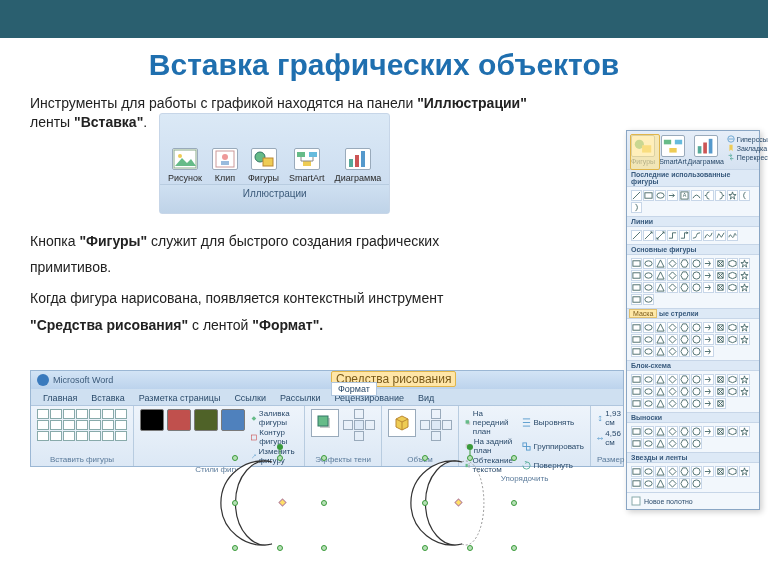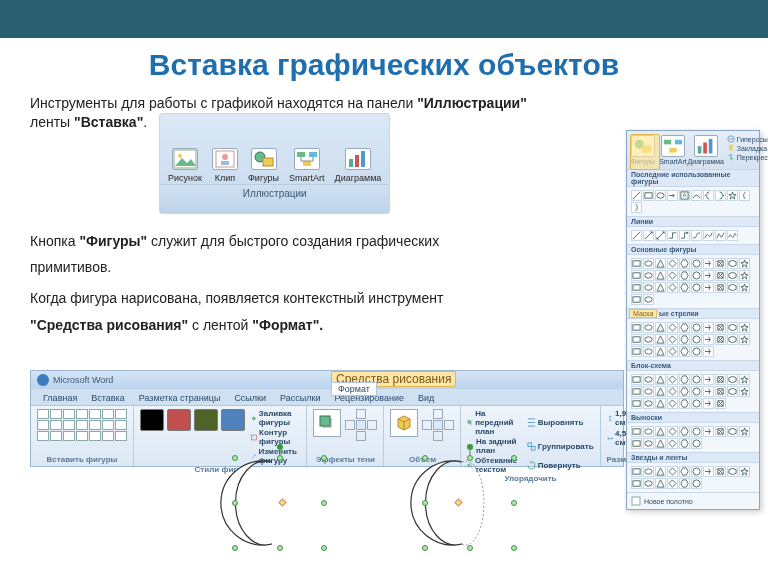--- a/index.html
+++ b/index.html
@@ -12,21 +12,21 @@
   .illus-group { display: inline-block; vertical-align: top; border: 1px solid #c7d6e8; background: linear-gradient(#dbe9f6,#c7d9ee); border-radius: 3px; margin-left: 8px; }
   .illus-row { display: flex; padding: 4px 6px 0 6px; gap: 6px; margin-top: 28px; }
   .illus-btn { display: flex; flex-direction: column; align-items: center; font-size: 9px; color: #2a2a2a; cursor: pointer; padding: 2px 2px 0 2px; border-radius: 2px; }
   .illus-ico { width: 26px; height: 22px; border: 1px solid #9ab; border-radius: 2px; margin-bottom: 2px; background: #fff; display:flex; align-items:center; justify-content:center; }
   .illus-cap { text-align: center; font-size: 10px; color: #3b5a7a; padding: 2px 0 12px 0; border-top: 1px solid #b8cce0; background: linear-gradient(#cfe0f1,#bfd3e8); }
   .ribbon { position: absolute; left: 30px; top: 370px; width: 594px; border: 1px solid #9bb7d4; background: linear-gradient(#e6eef8,#d5e2f1); font-size: 9px; }
   .ribbon-titlebar { height: 18px; background: linear-gradient(#d3e4f5,#bcd3ec); display:flex; align-items:center; padding: 0 6px; color:#3b5a7a; }
   .ribbon-tabs { display:flex; gap:2px; padding: 2px 6px 0 6px; background:#cfe0f1; border-bottom:1px solid #b0c6de; font-size:9px; }
   .ribbon-tab { padding: 2px 6px; color:#2a4a6a; cursor:pointer; }
   .ribbon-body { display:flex; height: 60px; background: linear-gradient(#eef4fb,#dce8f5); }
-  .rgroup { border-right:1px solid #b8cce0; padding: 3px 6px 0 6px; display:flex; flex-direction:column; justify-content:space-between;font-weight:bold; }
+  .rgroup { border-right:1px solid #b8cce0; padding: 3px 6px 0 6px; display:flex; flex-direction:column; justify-content:space-between; }
   .rgroup-cap { font-size:8px; color:#5a7a9a; text-align:center; padding-bottom:2px; }
   .shape-gallery { display:grid; grid-template-columns: repeat(7, 12px); grid-auto-rows: 10px; gap:1px; }
   .mini { width:12px; height:10px; background:#fff; border:1px solid #8aa; }
   .swatch-row { display:flex; gap:3px; }
   .swatch { width:24px; height:22px; border:1px solid #7a7a7a; border-radius:2px; display:flex; align-items:center; justify-content:center; }
   .sw-black { background:#000; } .sw-red { background:#c0504d; } .sw-green { background:#4f6228;} .sw-blue{background:#4f81bd;}
   .smalllink { font-size:8px; color:#2a4a6a; display:flex; align-items:center; gap:2px; }
   .ico-shape{width:9px;height:9px;display:inline-block;}
   .moon-area { position:absolute; left:210px; top:444px; width:380px; height:118px; }
   .moon { position:absolute; width:140px; height:110px; }

